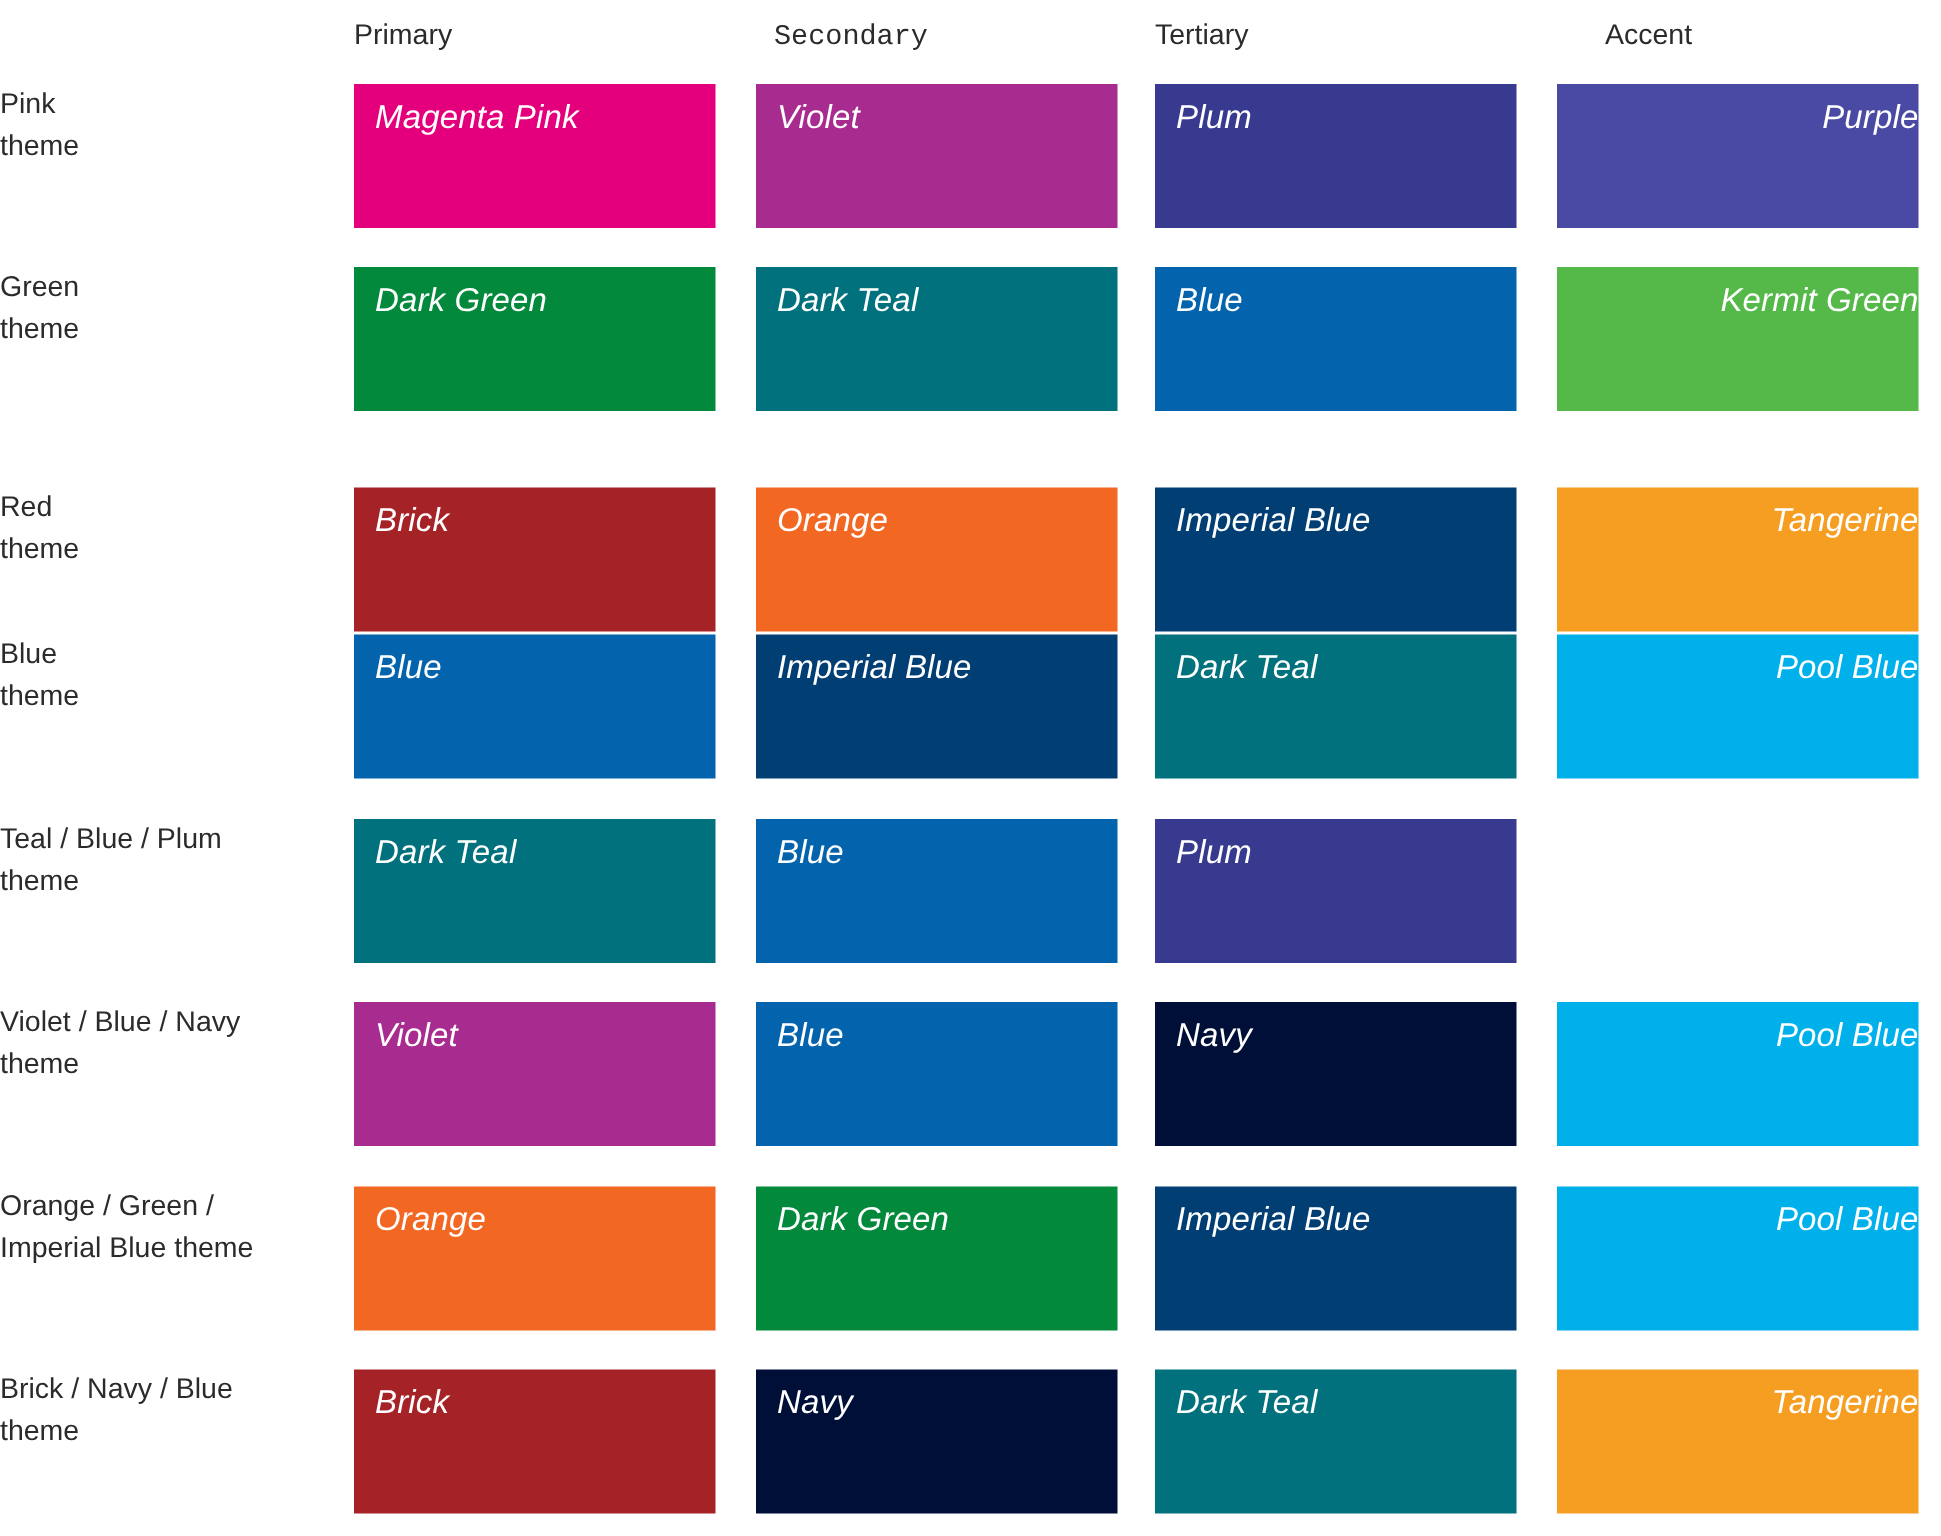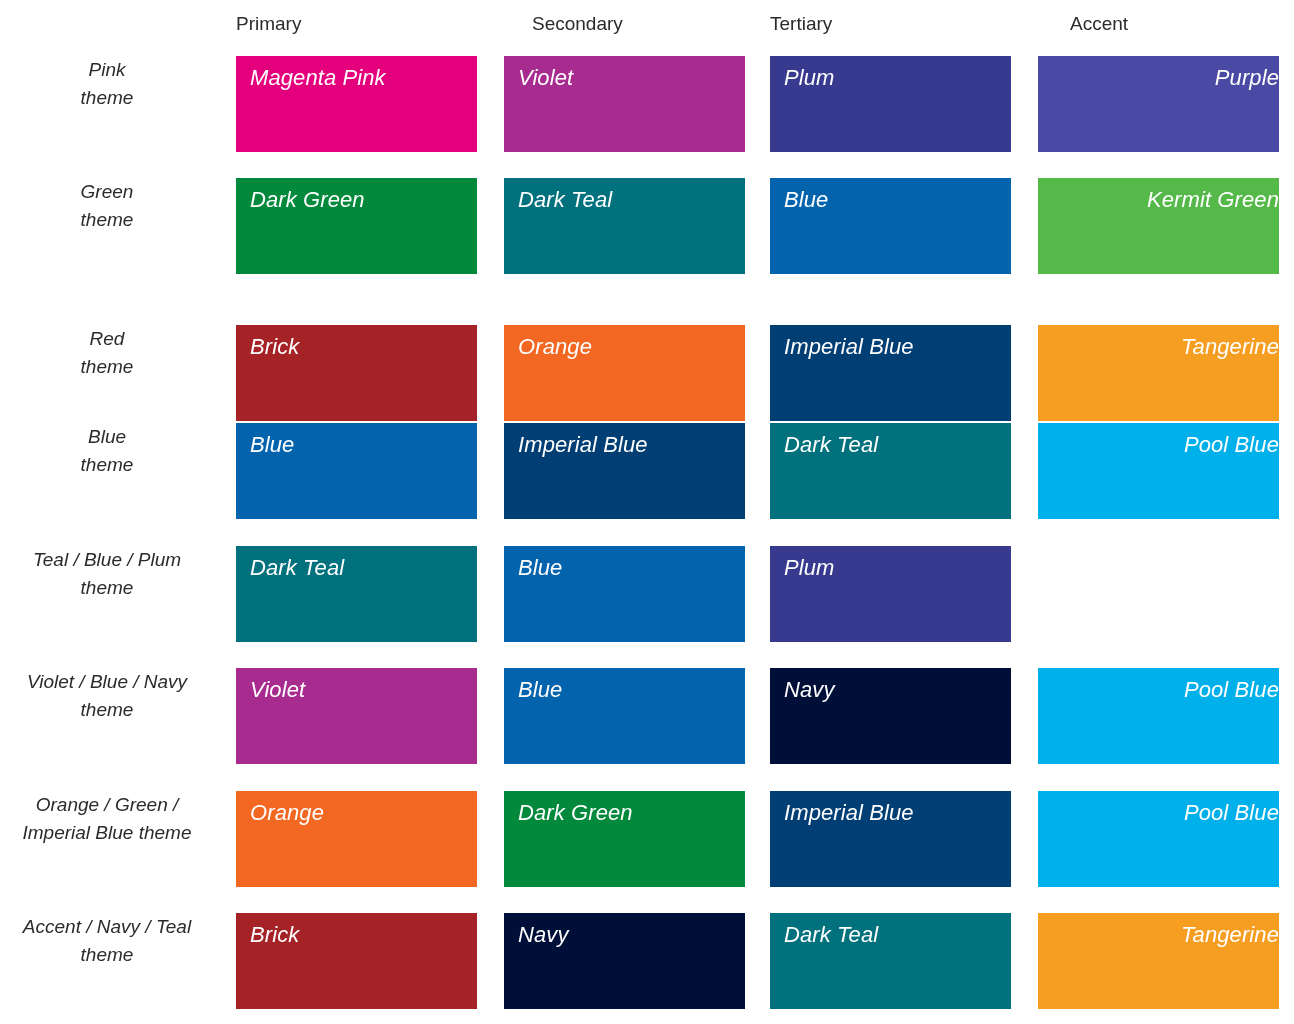--- a/index.html
+++ b/index.html
@@ -34,21 +34,21 @@
   .column-header {
     position: absolute;
     top: 12px;
     font-size: 19px;
     line-height: 24px;
     font-weight: 400;
     color: #2b2b2b;
     white-space: nowrap;
   }
   .column-header.c0 { left: 236px; }
-  .column-header.c1 { left: 532px; }
+  .column-header.c1 { left: 516px; font-family: Liberation Mono, monospace; }
   .column-header.c2 { left: 770px; }
   .column-header.c3 { left: 1038px; margin-left: 32px; }
 
   
   .matrix-body {
     position: absolute;
     left: 0;
     top: 50px;
     width: 1294px;
     height: 974px;
@@ -67,27 +67,26 @@
   .theme-row.r4 { top: 496px; }
   .theme-row.r5 { top: 618px; }
   .theme-row.r6 { top: 741px; }
   .theme-row.r7 { top: 863px; }
 
   .row-label {
     position: absolute;
     left: 0;
     top: 0;
     width: 214px;
-    text-align: center;
+    text-align: left;
     font-size: 19px;
     line-height: 28px;
     font-weight: 400;
     color: #2b2b2b;
     white-space: pre-line;
-    font-style: italic;
   }
 
   .swatch {
     position: absolute;
     top: 0;
     height: 96px;
     padding: 7px 0 0 14px;
     overflow: hidden;
     font-style: italic;
   }
@@ -230,21 +229,21 @@
         </div>
       <div class="swatch k2" style="background-color:#003e74;">
           <span class="swatch-label">Imperial Blue</span>
         </div>
       <div class="swatch k3" style="background-color:#00b0ea;">
           <span class="swatch-label">Pool Blue</span>
         </div>
     </div>
 
     <div class="theme-row r7">
-      <div class="row-label">Accent / Navy / Teal
+      <div class="row-label">Brick / Navy / Blue
 theme</div>
       <div class="swatch k0" style="background-color:#a52226;">
           <span class="swatch-label">Brick</span>
         </div>
       <div class="swatch k1" style="background-color:#000f38;">
           <span class="swatch-label">Navy</span>
         </div>
       <div class="swatch k2" style="background-color:#00717d;">
           <span class="swatch-label">Dark Teal</span>
         </div>

